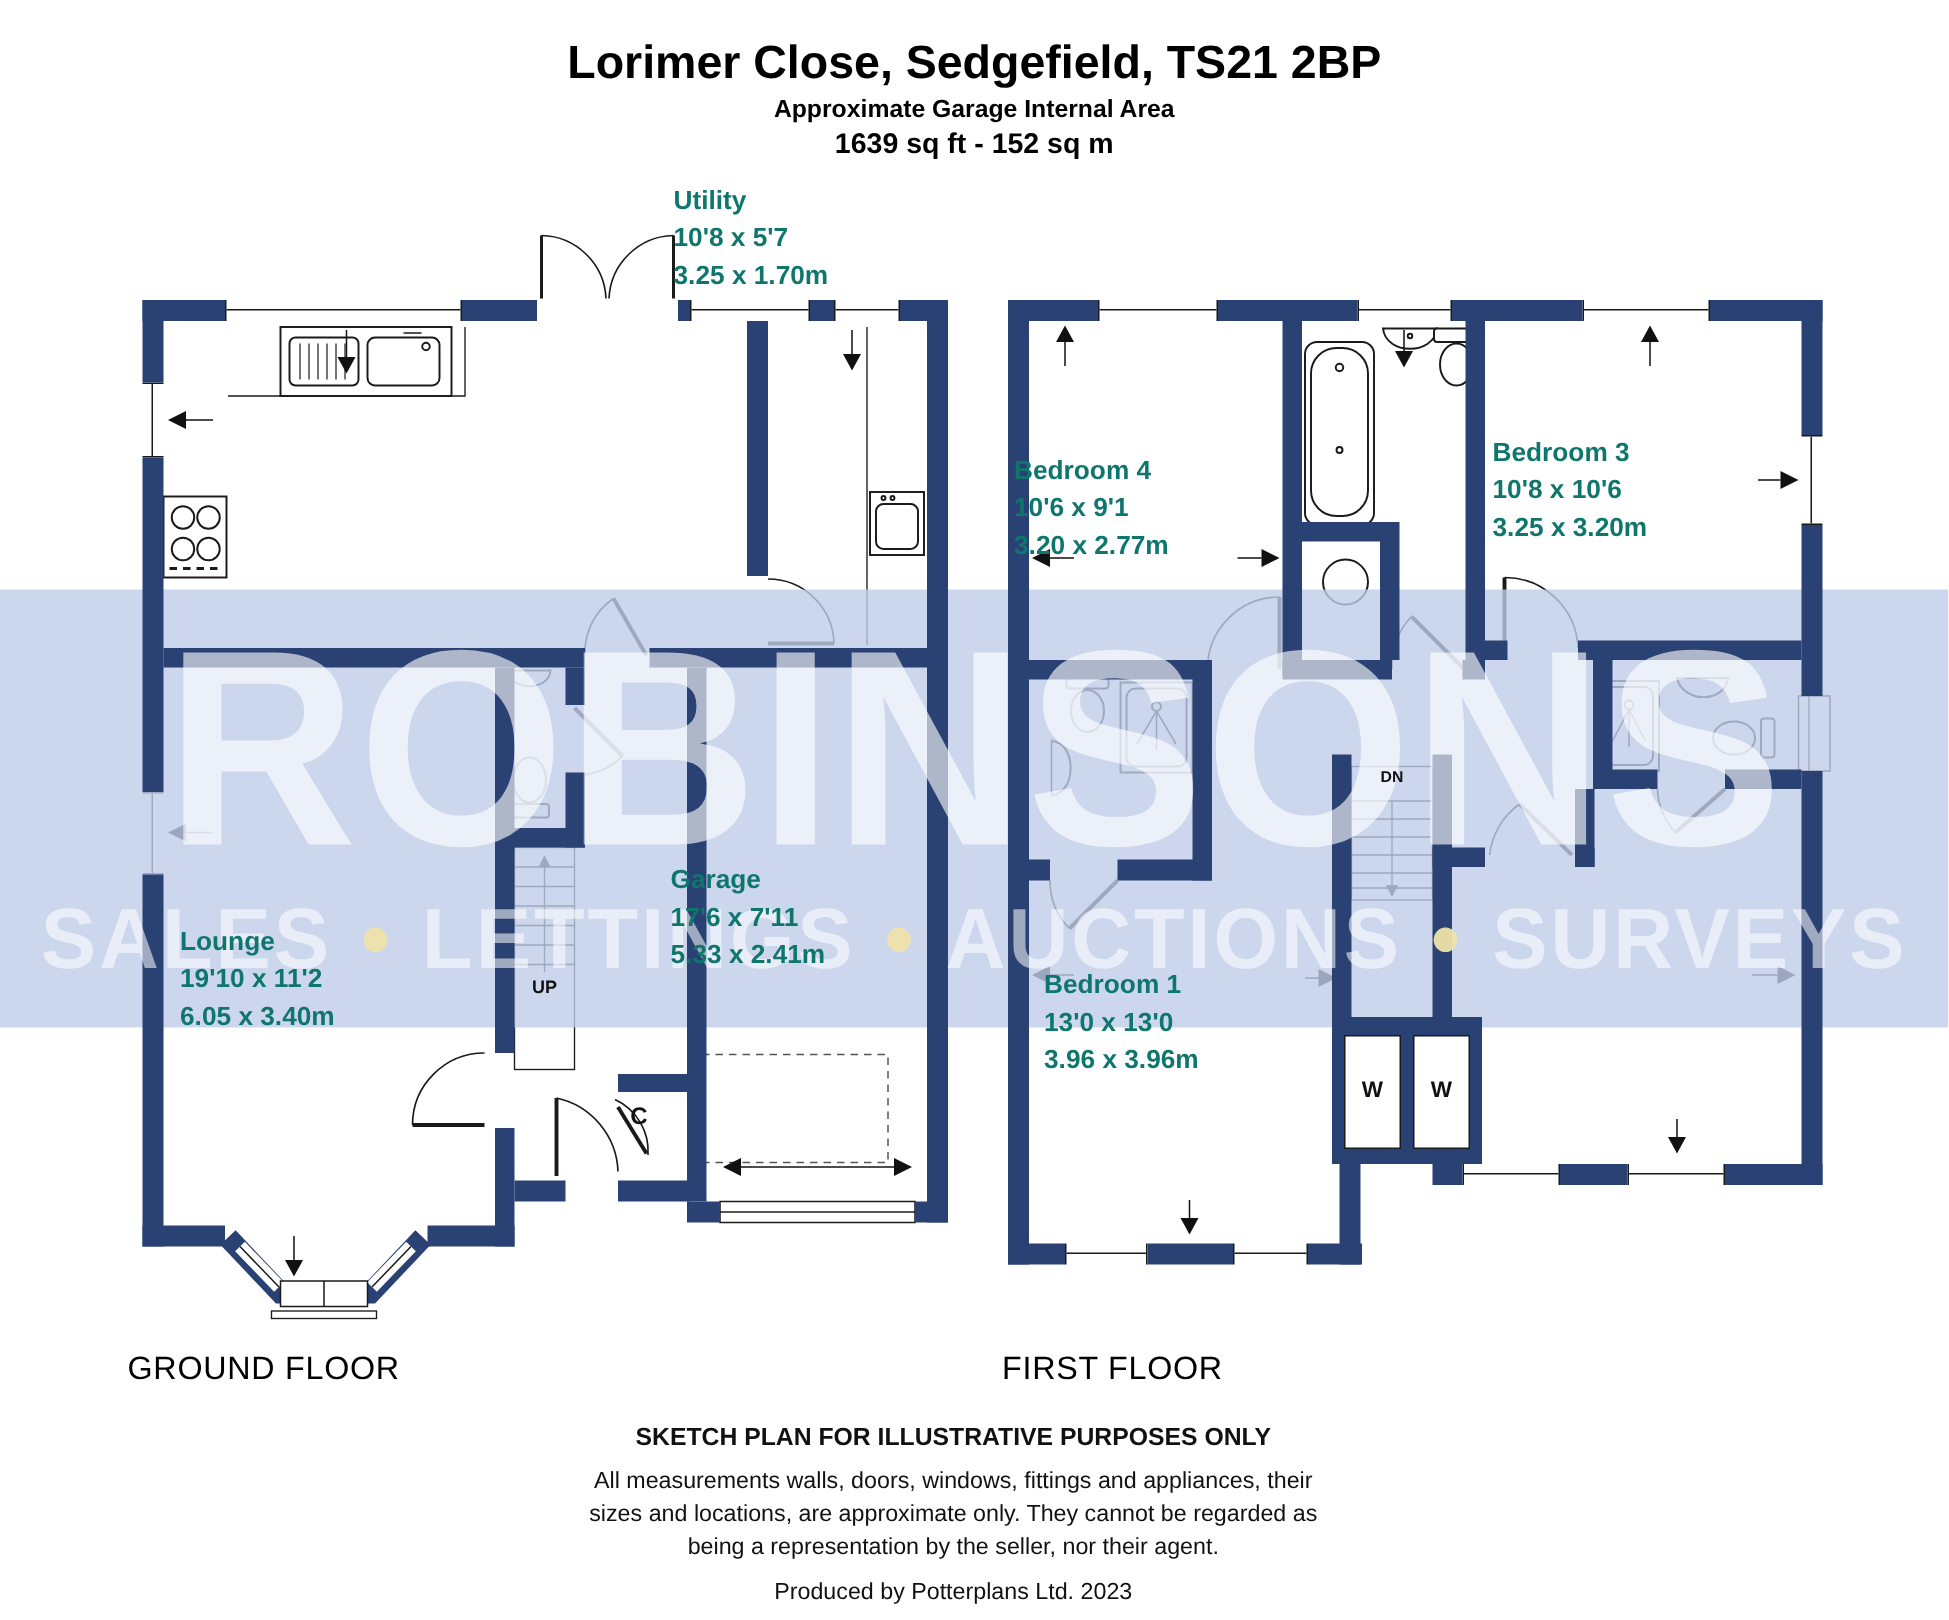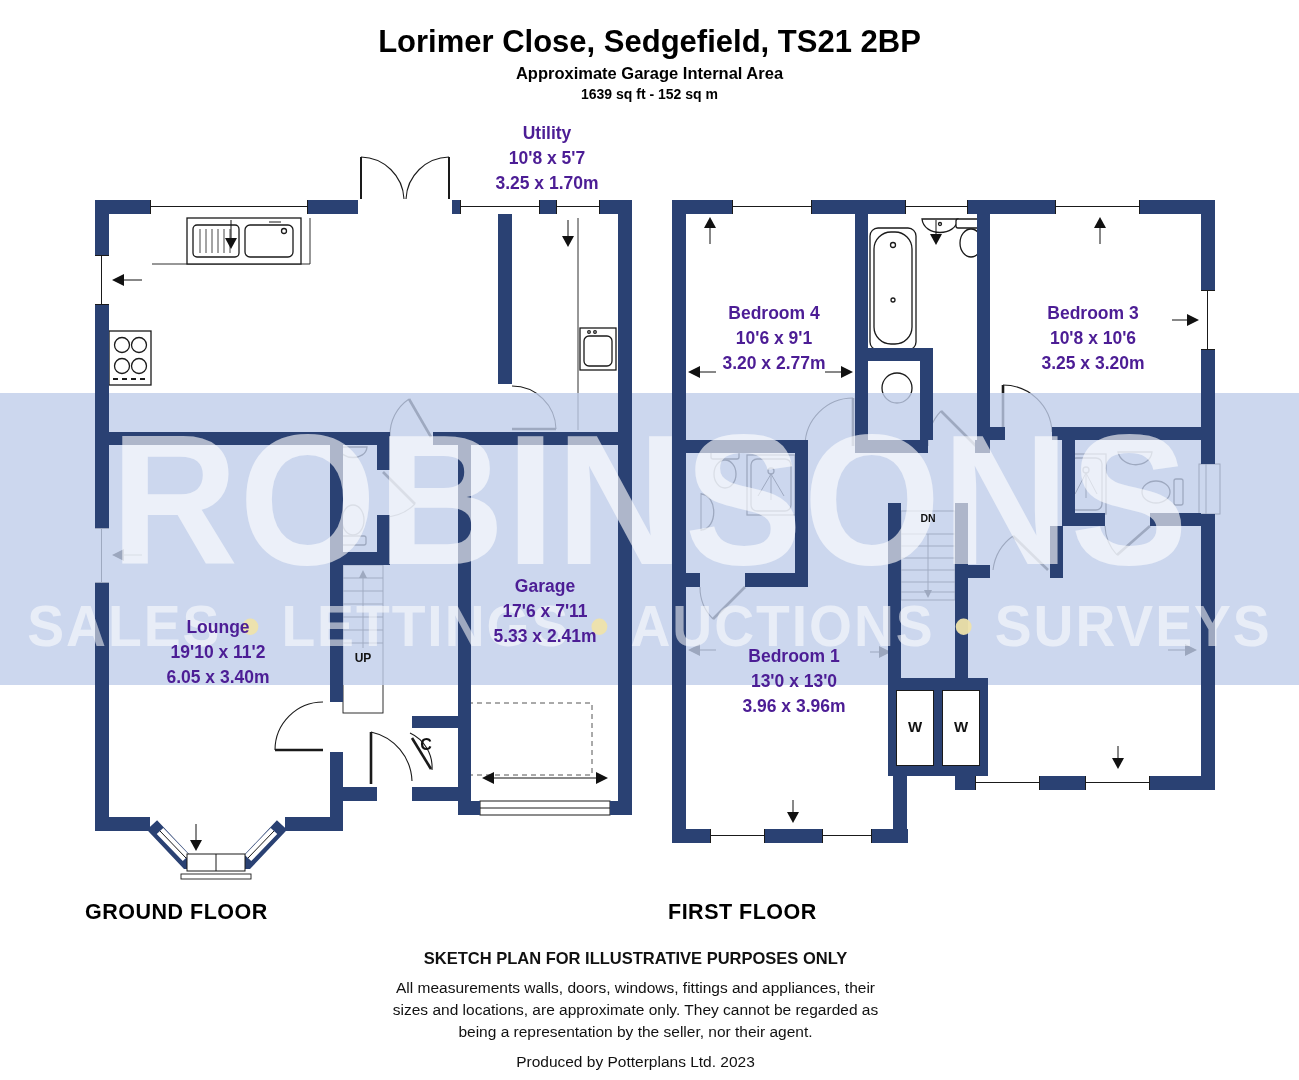--- a/index.html
+++ b/index.html
@@ -15,24 +15,24 @@
   
   #band-bg{position:absolute;left:0;top:393px;width:1299px;height:292px;background:rgba(191,205,234,.8);z-index:5;}
   #band-text{position:absolute;left:0;top:393px;width:1299px;height:292px;z-index:9;pointer-events:none;
              display:flex;flex-direction:column;align-items:center;}
   #wm-brand{font-weight:bold;font-size:186px;line-height:1;letter-spacing:1px;margin-top:14px;white-space:nowrap;
             color:rgba(255,255,255,.62);transform:scaleX(.95);}
   #wm-tagline{display:flex;gap:20px;margin-top:0;font-weight:bold;font-size:57px;letter-spacing:2px;
               color:rgba(255,255,255,.55);white-space:nowrap;transform:scaleX(.97);}
   #wm-tagline .dot{color:rgba(238,227,170,.95);}
   
-  .rlabel{position:absolute;width:196px;text-align:center;font-weight:bold;font-size:17.5px;line-height:25px;color:#4c1d95;z-index:10;}
+  .rlabel{position:absolute;width:196px;font-weight:bold;font-size:17.5px;line-height:25px;color:#0f766e;z-index:10;}
   .ann{position:absolute;font-weight:bold;color:#111;z-index:10;text-align:center;}
   .hdr{position:absolute;left:0;width:1299px;text-align:center;color:#000;z-index:10;}
-  .floorlab{position:absolute;font-weight:bold;font-size:21.5px;letter-spacing:.5px;color:#000;z-index:10;}
+  .floorlab{position:absolute;font-weight:normal;font-size:21.5px;letter-spacing:.5px;color:#000;z-index:10;}
   .disc{position:absolute;left:-14px;width:1299px;text-align:center;font-size:15.5px;color:#111;z-index:10;}
 </style>
 </head>
 <body>
 
 <div id="stage">
 
   <svg id="fx" width="1299" height="1080" viewBox="0 0 1299 1080">
     <g stroke="#1a1a1a" stroke-width="1.3" fill="none">
 
@@ -325,21 +325,21 @@
       <span>LETTINGS</span>
       <span class="dot">•</span>
       <span>AUCTIONS</span>
       <span class="dot">•</span>
       <span>SURVEYS</span>
     </div>
   </div>
 
   <div class="hdr" style="top:24px;font-weight:bold;font-size:31px">Lorimer Close, Sedgefield, TS21 2BP</div>
   <div class="hdr" style="top:64px;font-weight:bold;font-size:16.5px">Approximate Garage Internal Area</div>
-  <div class="hdr" style="top:86px;font-weight:bold;font-size:14px">1639 sq ft - 152 sq m</div>
+  <div class="hdr" style="top:86px;font-weight:bold;font-size:19px">1639 sq ft - 152 sq m</div>
 
   <div class="rlabel" style="left:449px;top:121px">
     <div>Utility</div>
     <div>10'8 x 5'7</div>
     <div>3.25 x 1.70m</div>
   </div>
   <div class="rlabel" style="left:120px;top:615px">
     <div>Lounge</div>
     <div>19'10 x 11'2</div>
     <div>6.05 x 3.40m</div>
@@ -347,21 +347,21 @@
   <div class="rlabel" style="left:447px;top:574px">
     <div>Garage</div>
     <div>17'6 x 7'11</div>
     <div>5.33 x 2.41m</div>
   </div>
   <div class="rlabel" style="left:676px;top:301px">
     <div>Bedroom 4</div>
     <div>10'6 x 9'1</div>
     <div>3.20 x 2.77m</div>
   </div>
-  <div class="rlabel" style="left:995px;top:301px">
+  <div class="rlabel" style="left:995px;top:289px">
     <div>Bedroom 3</div>
     <div>10'8 x 10'6</div>
     <div>3.25 x 3.20m</div>
   </div>
   <div class="rlabel" style="left:696px;top:644px">
     <div>Bedroom 1</div>
     <div>13'0 x 13'0</div>
     <div>3.96 x 3.96m</div>
   </div>
 

